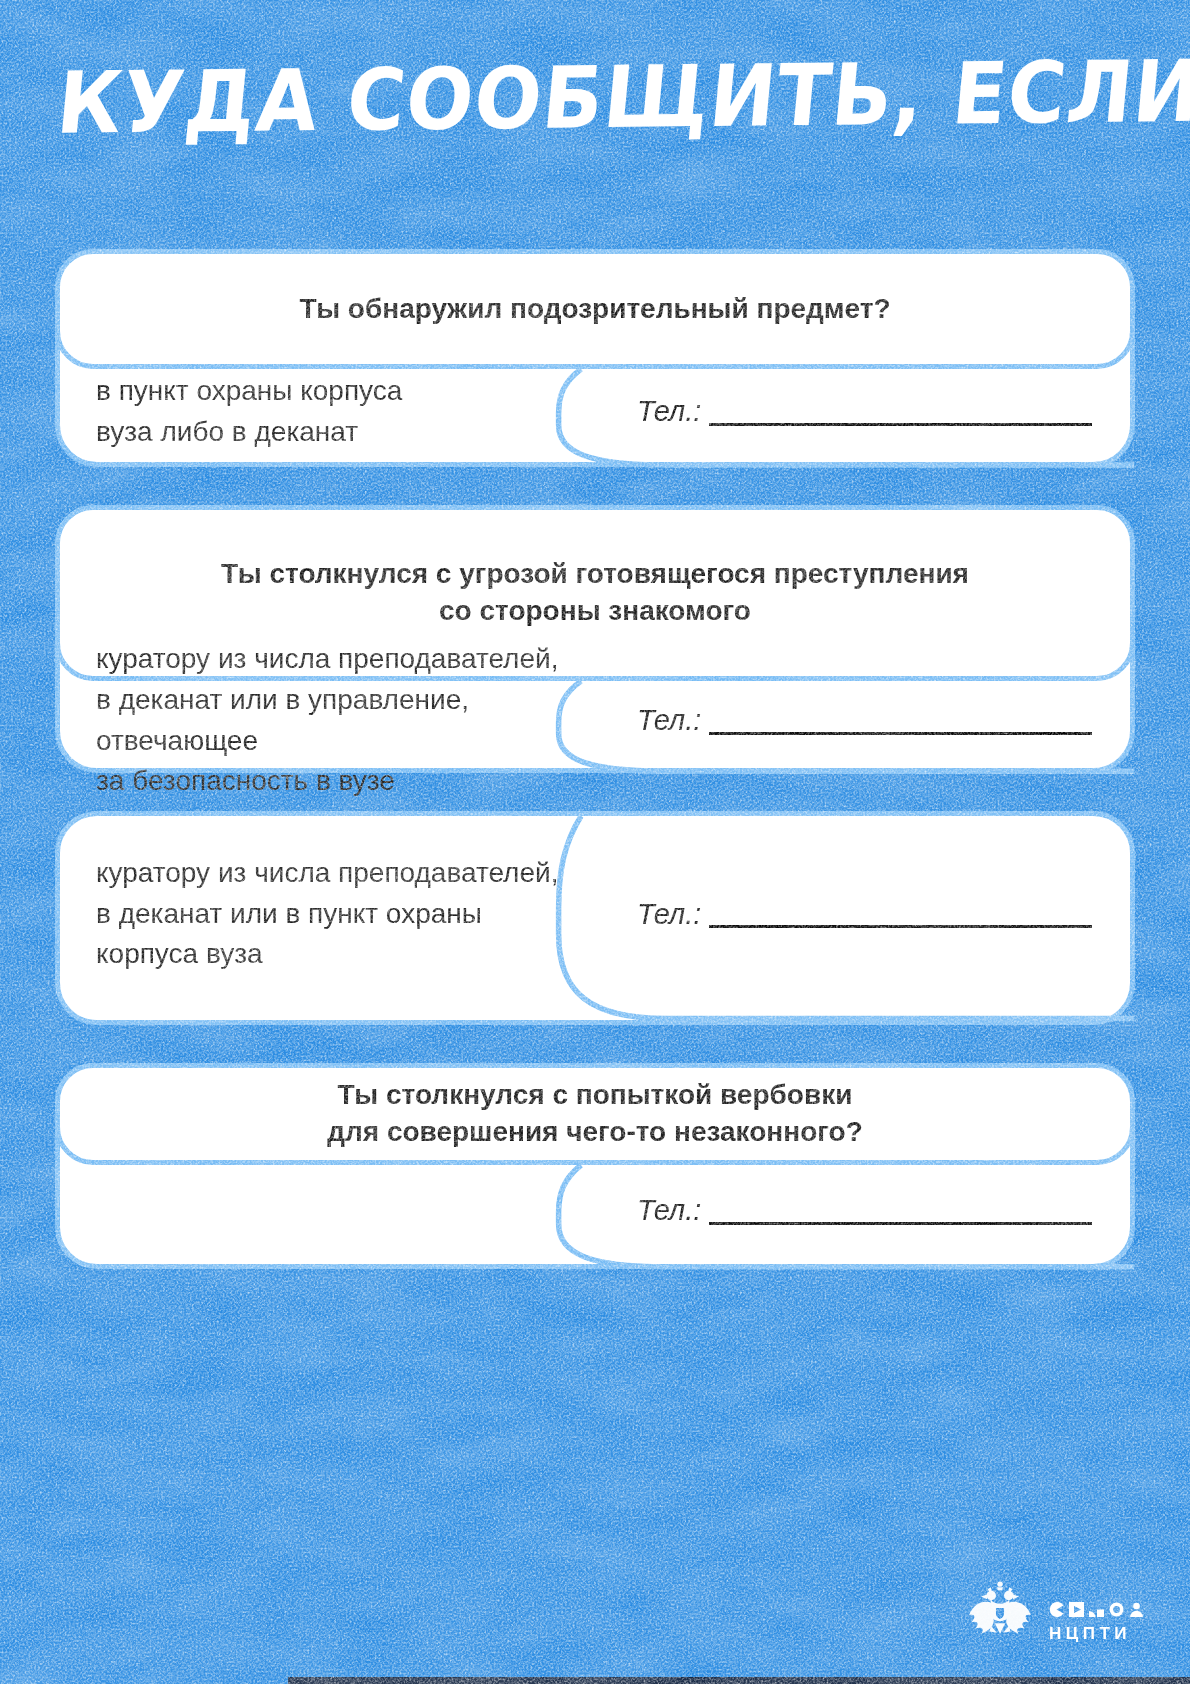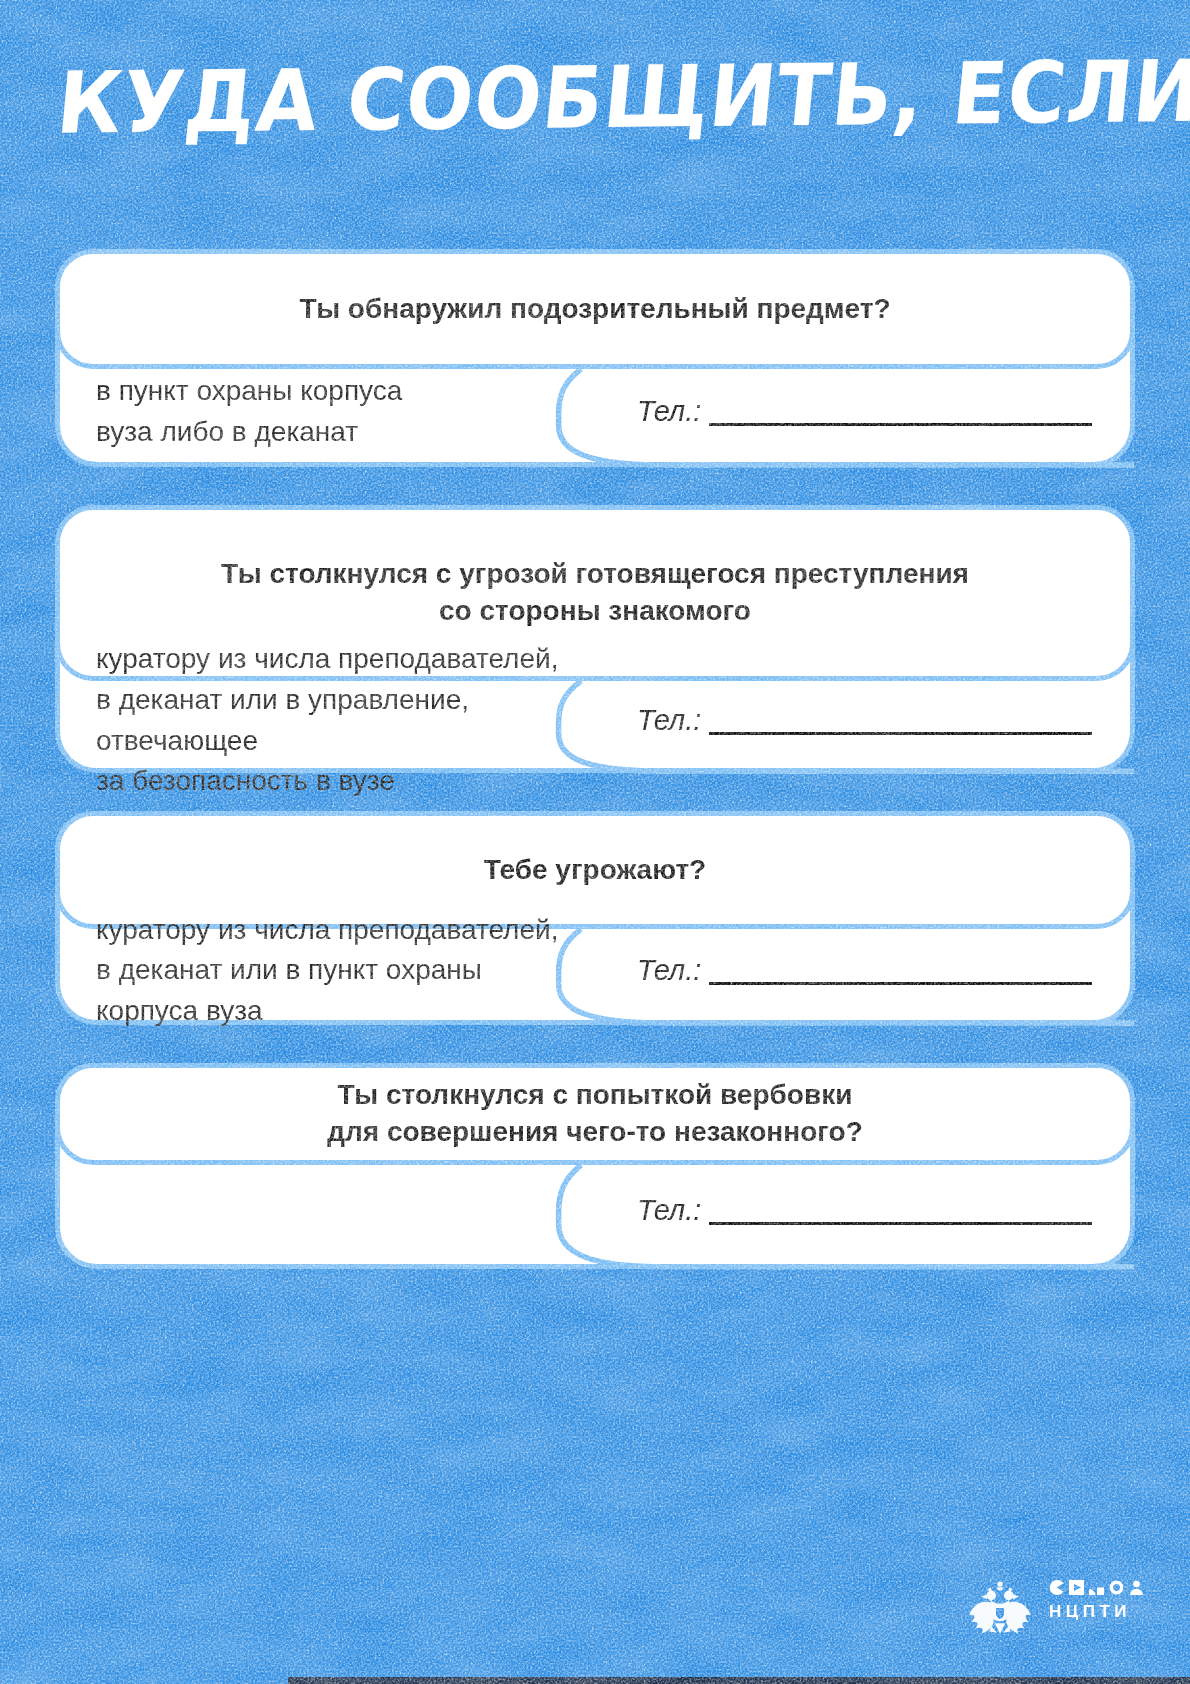--- a/index.html
+++ b/index.html
@@ -80,21 +80,21 @@
   }
   .tel-label{font-size:29px;color:var(--ink)}
   .tel-line{
     flex:1;margin-left:8px;
     border-bottom:3px solid var(--line);
     transform:translateY(12px);
     height:4px;
   }
   .footer{
     position:absolute;right:46px;bottom:40px;
-    display:flex;align-items:flex-start;gap:16px;z-index:3;
+    display:flex;align-items:flex-end;gap:16px;z-index:3;
   }
   .logo-block{display:flex;flex-direction:column;gap:7px;align-items:flex-start}
   .logo-icons{display:flex;gap:5px;align-items:flex-end}
   .logo-text{
     color:#fff;font-weight:bold;font-size:17px;letter-spacing:4.5px;
   }
   .strip{
     position:absolute;left:288px;right:0;bottom:0;height:7px;
     background:var(--strip);z-index:4;
   }
@@ -149,23 +149,20 @@
 в деканат или в управление, отвечающее
 за безопасность в вузе</p>
       <div class="telwrap">
         <span class="tel-label">Тел.:</span>
         <span class="tel-line"></span>
       </div>
     </div>
   </section>
 
   <section class="card card3">
-    <div class="card-header">
-      <h2 class="question">Тебе угрожают?</h2>
-    </div>
     <div class="card-body">
       <svg class="curve" viewBox="0 0 1000 100" preserveAspectRatio="none">
         <path d="M487,0 C471,13 466,26 466,44 L466,56 C466,84 496,96 566,96 L1004,96" fill="none" stroke="#74baf4" stroke-width="5.5" vector-effect="non-scaling-stroke"></path>
       </svg>
       <p class="where">куратору из числа преподавателей,
 в деканат или в пункт охраны
 корпуса вуза</p>
       <div class="telwrap">
         <span class="tel-label">Тел.:</span>
         <span class="tel-line"></span>

